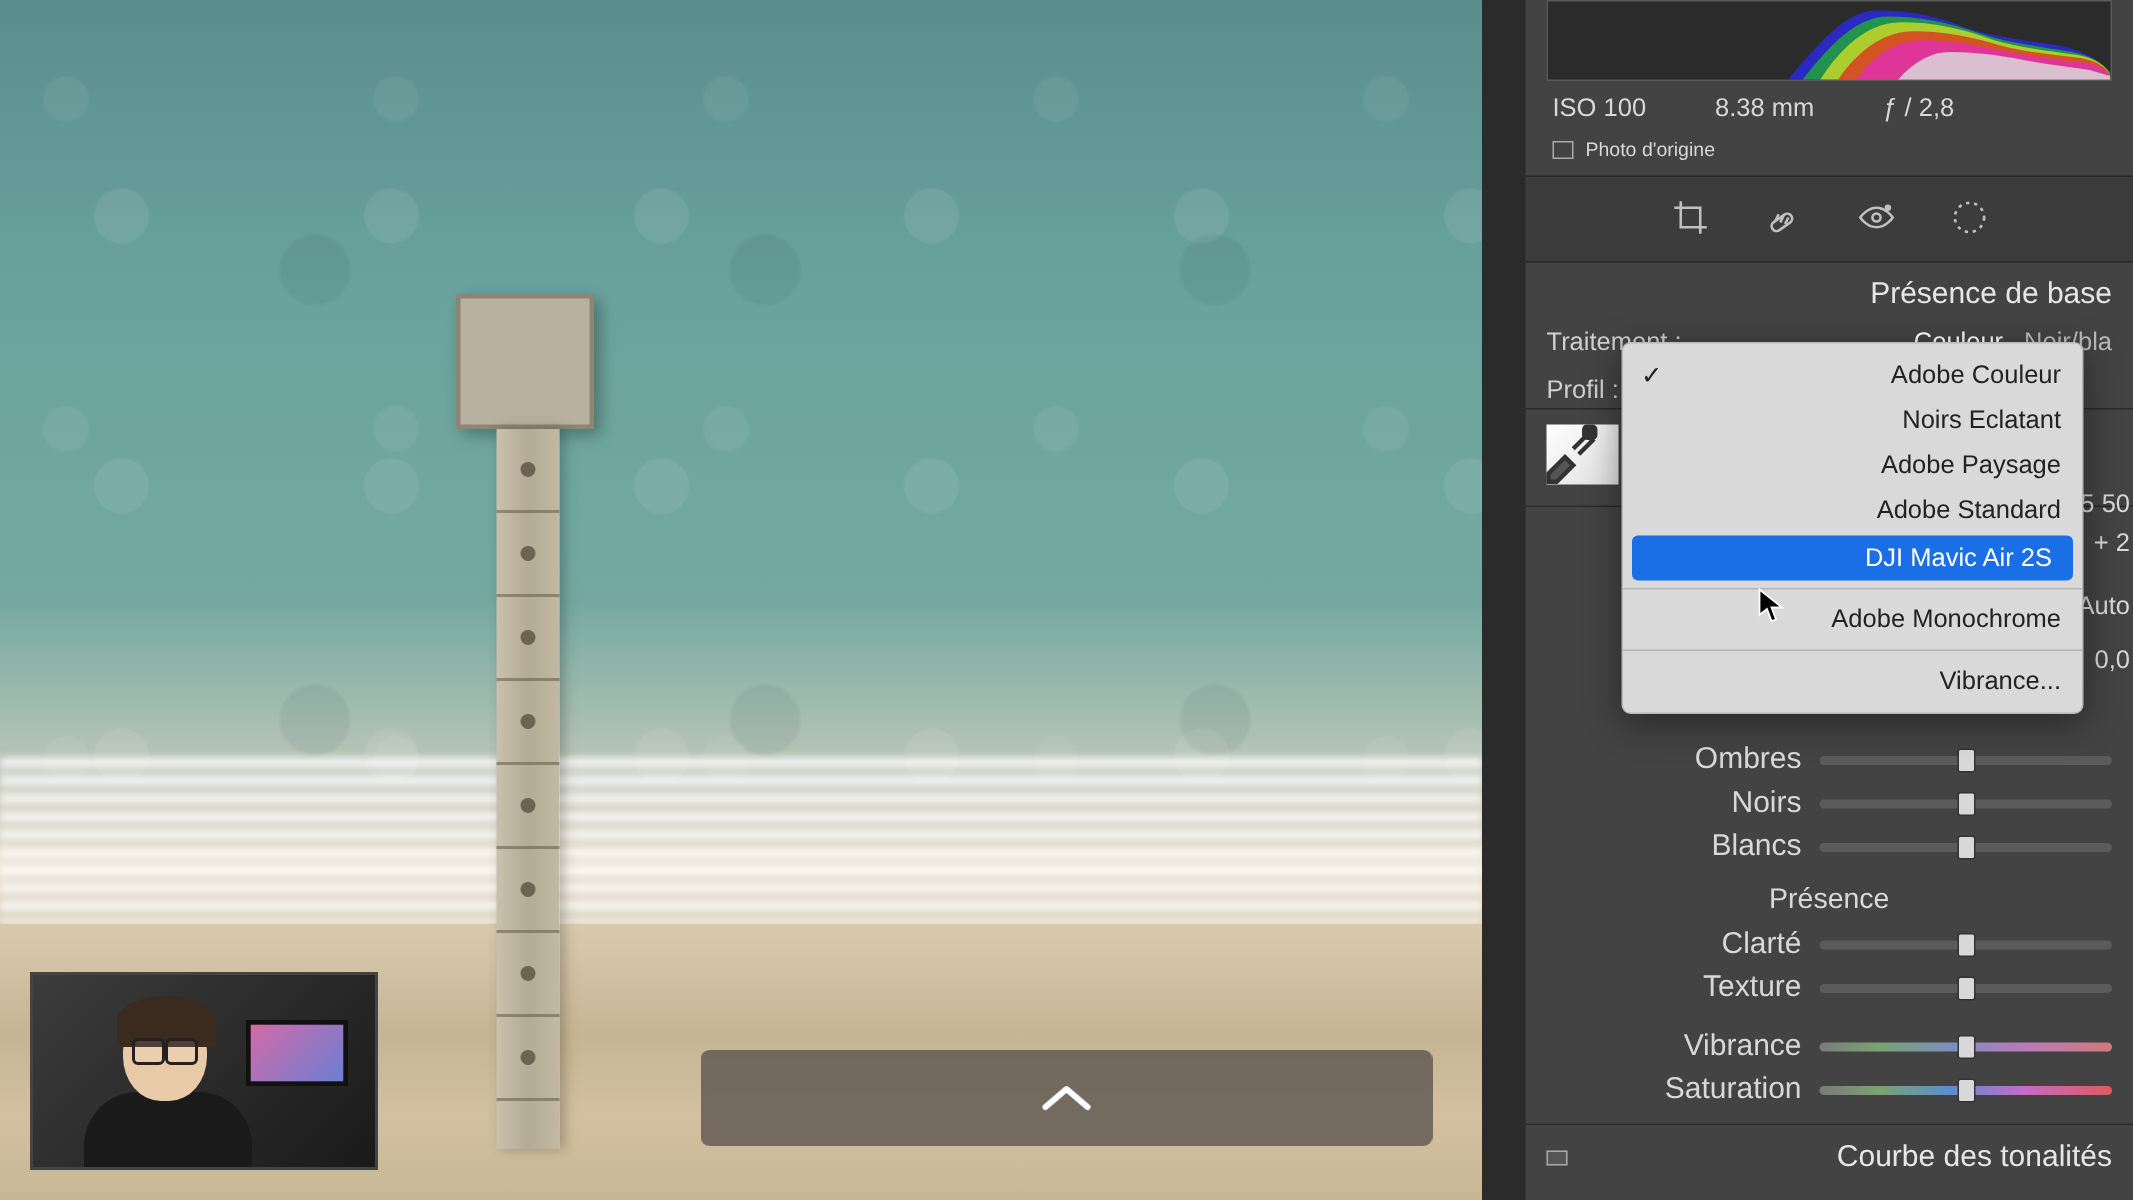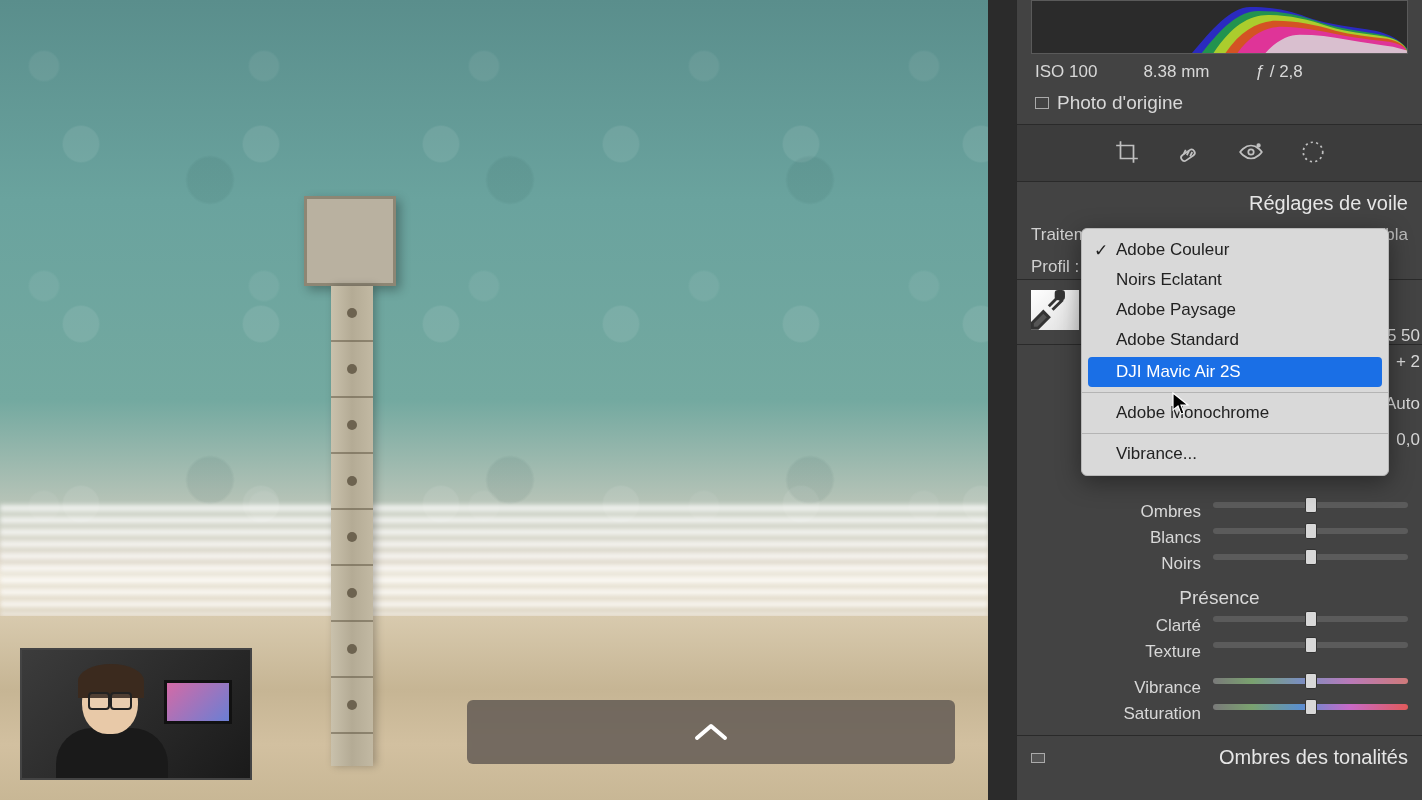--- a/index.html
+++ b/index.html
@@ -142,21 +142,21 @@
     display:flex; gap:46px;
     padding:8px 18px 4px;
     color:#d8d8d8;
     font-size:17px;
   }
 
   .origin-row {
     padding:6px 18px 10px;
     display:flex; align-items:center; gap:8px;
     color:#d8d8d8;
-    font-size:19px;
+    font-size:13px;
   }
   .origin-box{
     width:14px;height:12px;border:1px solid #aaa;display:inline-block;
   }
 
   .tools-row{
     display:flex; justify-content:center; gap:36px;
     padding:14px 0 16px;
     border-top:1px solid #2a2a2a;
     border-bottom:1px solid #2a2a2a;
@@ -200,38 +200,39 @@
     padding:6px 0;
     box-shadow: 0 6px 24px rgba(0,0,0,0.4);
     color:#222;
     font-size:17px;
     z-index:50;
   }
   .dropdown .item{
     padding:5px 14px 5px 34px;
     position:relative;
     cursor:default;
+    text-align:right;
   }
   .dropdown .item.checked::before{
     content:"✓"; position:absolute; left:12px; top:5px;
   }
   .dropdown .item.hl{ background:#1a6fe6; color:#fff; border-radius:4px; margin:2px 6px; padding-left:28px;}
   .dropdown .sep{ height:1px; background:#b4b4b4; margin:5px 0; }
 
   
   .rval{
     position:absolute; right:2px; color:#d8d8d8; font-size:17px; text-align:right;
   }
 
   
   .sliders{ padding:4px 14px 8px; }
   .slider-row{
-    display:flex; gap:12px;
+    display:flex; align-items:center; gap:12px;
     padding:3px 0;
-    font-size:17px;
+    font-size:20px;
   }
   .slider-row .slabel{ flex:0 0 170px; text-align:right; color:#d8d8d8; }
   .slider-track{
     flex:1; height:6px; background:#5b5b5b; border-radius:3px; position:relative;
   }
   .slider-track.grad-vib{
     background:linear-gradient(90deg,#7a7a7a 0%, #7aa26f 20%, #7a8fbf 45%, #b97ab9 70%, #cf7a7a 100%);
   }
   .slider-track.grad-sat{
     background:linear-gradient(90deg,#7a7a7a 0%, #7aa26f 20%, #5a8fcf 45%, #c86ac8 70%, #e05a5a 100%);
@@ -332,21 +333,21 @@
     <svg class="tool-icon" viewBox="0 0 24 24" fill="none" stroke="#d8d8d8" stroke-width="1.6">
       <path d="M2 12s4-6 10-6 10 6 10 6-4 6-10 6S2 12 2 12z"></path>
         <circle cx="12" cy="12" r="2.5"></circle>
       <circle cx="19" cy="6" r="1.2" fill="#d8d8d8"></circle>
     </svg>
     <svg class="tool-icon" viewBox="0 0 24 24" fill="none" stroke="#d8d8d8" stroke-width="1.6" stroke-dasharray="2 3">
       <circle cx="12" cy="12" r="9"></circle>
     </svg>
   </div>
 
-  <div class="section-header">Réglages de voile</div>
+  <div class="section-header">Présence de base</div>
 
   <div class="row">
     <span class="label">Traitement :</span>
     <span class="opts">
       <span class="active">Couleur</span>
       <span>Noir/bla</span>
     </span>
   </div>
 
   <div class="row" style="padding-bottom:2px;">
@@ -381,27 +382,27 @@
   </div>
 
   <div class="sliders" style="margin-top:150px;">
     <div class="slider-row">
       <span class="slabel">Ombres</span>
       <div class="slider-track">
           <div class="slider-thumb" style="left:50%"></div>
         </div>
     </div>
     <div class="slider-row">
+      <span class="slabel">Noirs</span>
+      <div class="slider-track">
+          <div class="slider-thumb" style="left:50%"></div>
+        </div>
+    </div>
+    <div class="slider-row">
       <span class="slabel">Blancs</span>
-      <div class="slider-track">
-          <div class="slider-thumb" style="left:50%"></div>
-        </div>
-    </div>
-    <div class="slider-row">
-      <span class="slabel">Noirs</span>
       <div class="slider-track">
           <div class="slider-thumb" style="left:50%"></div>
         </div>
     </div>
 
     <div class="presence-head">Présence</div>
 
     <div class="slider-row">
       <span class="slabel">Clarté</span>
       <div class="slider-track">
@@ -427,20 +428,20 @@
       <span class="slabel">Saturation</span>
       <div class="slider-track grad-sat">
           <div class="slider-thumb" style="left:50%"></div>
         </div>
     </div>
   </div>
 
   <div class="tone-curve-head">
     <span class="tiny-switch"></span>
     <span style="flex:1"></span>
-    <span>Ombres des tonalités</span>
+    <span>Courbe des tonalités</span>
   </div>
 
 </div>
 
 <svg class="cursor" width="18" height="24" viewBox="0 0 18 24">
   <path d="M1 1 L1 18 L6 14 L9 22 L12 21 L9 13 L16 13 Z" fill="#000" stroke="#fff" stroke-width="1.2"></path>
 </svg>
 
 </body></html>

